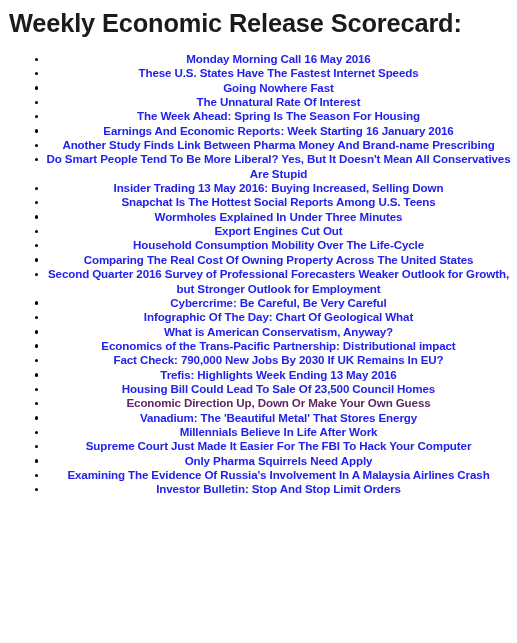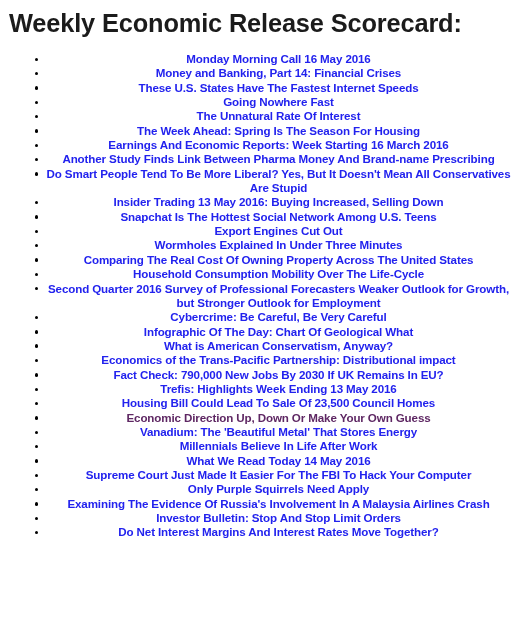--- a/index.html
+++ b/index.html
@@ -81,46 +81,43 @@
 </style>
 </head>
 <body>
 
 <div class="page">
 
   <h1 class="page-title">Weekly Economic Release Scorecard:</h1>
 
   <ul class="link-list">
       <li><a href="#">Monday Morning Call 16 May 2016</a></li>
-      <li><a href="#">Money and Banking, Part 14: Financial Crises</a></li>
       <li><a href="#">These U.S. States Have The Fastest Internet Speeds</a></li>
       <li><a href="#">Going Nowhere Fast</a></li>
       <li><a href="#">The Unnatural Rate Of Interest</a></li>
       <li><a href="#">The Week Ahead: Spring Is The Season For Housing</a></li>
-      <li><a href="#">Earnings And Economic Reports: Week Starting 16 March 2016</a></li>
+      <li><a href="#">Earnings And Economic Reports: Week Starting 16 January 2016</a></li>
       <li><a href="#">Another Study Finds Link Between Pharma Money And Brand-name Prescribing</a></li>
       <li><a href="#">Do Smart People Tend To Be More Liberal? Yes, But It Doesn't Mean All Conservatives Are Stupid</a></li>
       <li><a href="#">Insider Trading 13 May 2016: Buying Increased, Selling Down</a></li>
-      <li><a href="#">Snapchat Is The Hottest Social Network Among U.S. Teens</a></li>
+      <li><a href="#">Snapchat Is The Hottest Social Reports Among U.S. Teens</a></li>
+      <li><a href="#">Wormholes Explained In Under Three Minutes</a></li>
       <li><a href="#">Export Engines Cut Out</a></li>
-      <li><a href="#">Wormholes Explained In Under Three Minutes</a></li>
+      <li><a href="#">Household Consumption Mobility Over The Life-Cycle</a></li>
       <li><a href="#">Comparing The Real Cost Of Owning Property Across The United States</a></li>
-      <li><a href="#">Household Consumption Mobility Over The Life-Cycle</a></li>
       <li><a href="#">Second Quarter 2016 Survey of Professional Forecasters Weaker Outlook for Growth, but Stronger Outlook for Employment</a></li>
       <li><a href="#">Cybercrime: Be Careful, Be Very Careful</a></li>
       <li><a href="#">Infographic Of The Day: Chart Of Geological What</a></li>
       <li><a href="#">What is American Conservatism, Anyway?</a></li>
       <li><a href="#">Economics of the Trans-Pacific Partnership: Distributional impact</a></li>
       <li><a href="#">Fact Check: 790,000 New Jobs By 2030 If UK Remains In EU?</a></li>
       <li><a href="#">Trefis: Highlights Week Ending 13 May 2016</a></li>
       <li><a href="#">Housing Bill Could Lead To Sale Of 23,500 Council Homes</a></li>
       <li class="visited"><a href="#">Economic Direction Up, Down Or Make Your Own Guess</a></li>
       <li><a href="#">Vanadium: The 'Beautiful Metal' That Stores Energy</a></li>
       <li><a href="#">Millennials Believe In Life After Work</a></li>
-      <li><a href="#">What We Read Today 14 May 2016</a></li>
       <li><a href="#">Supreme Court Just Made It Easier For The FBI To Hack Your Computer</a></li>
-      <li><a href="#">Only Purple Squirrels Need Apply</a></li>
+      <li><a href="#">Only Pharma Squirrels Need Apply</a></li>
       <li><a href="#">Examining The Evidence Of Russia's Involvement In A Malaysia Airlines Crash</a></li>
       <li><a href="#">Investor Bulletin: Stop And Stop Limit Orders</a></li>
-      <li><a href="#">Do Net Interest Margins And Interest Rates Move Together?</a></li>
     </ul>
 
 </div>
 
 </body></html>

